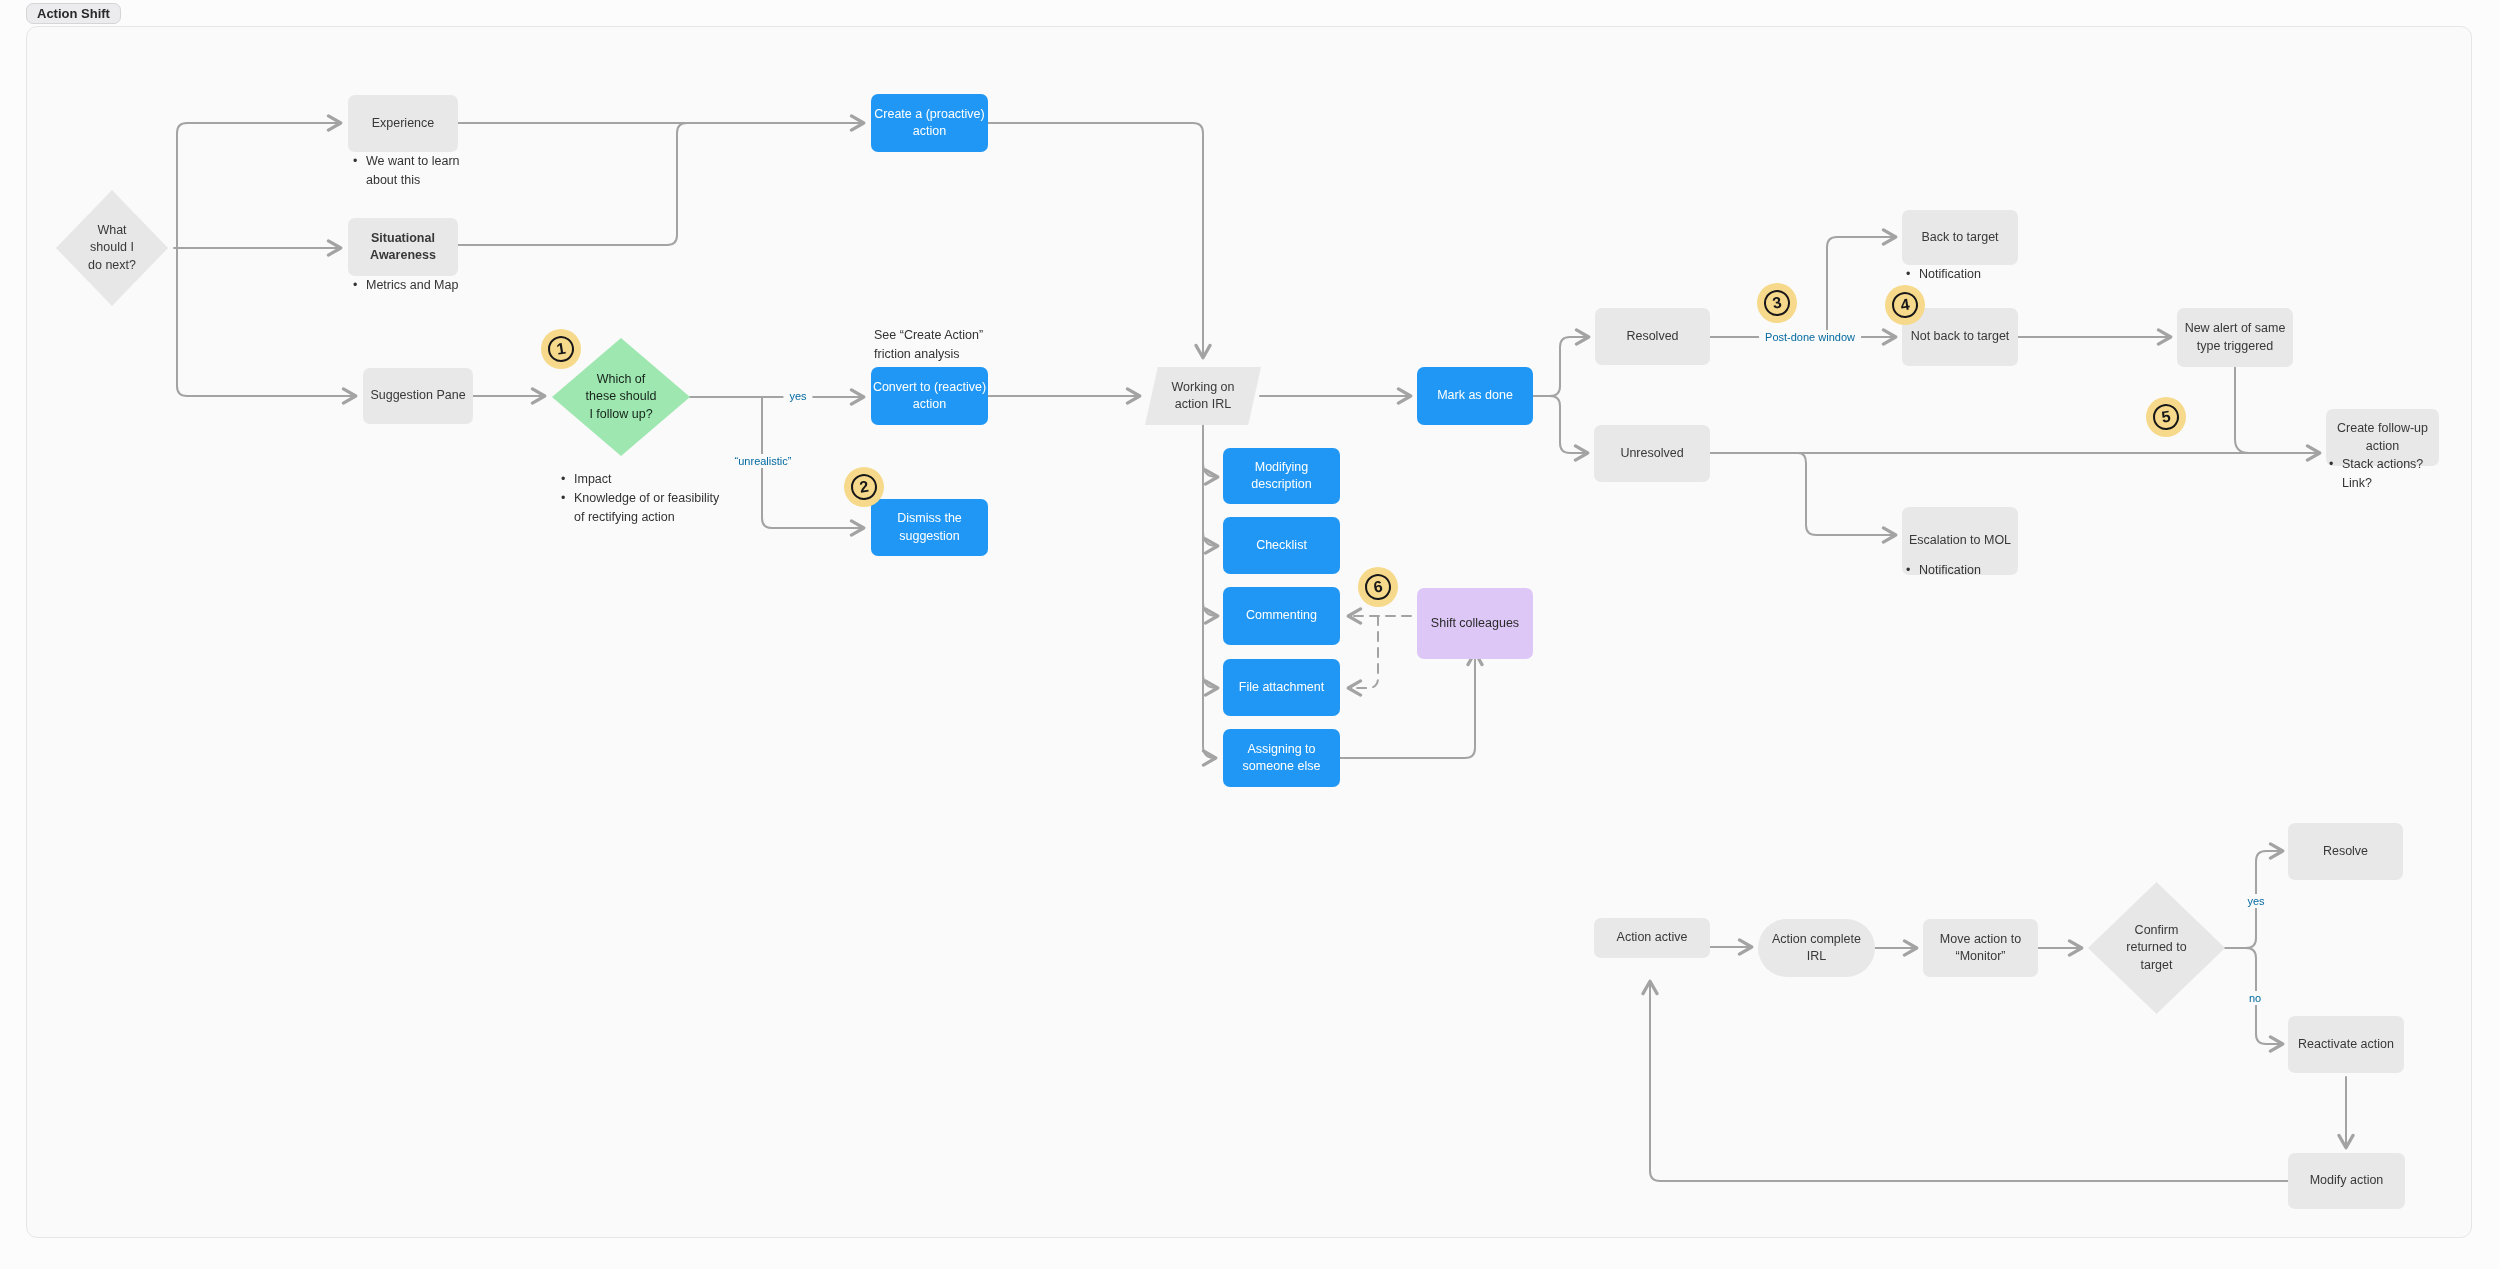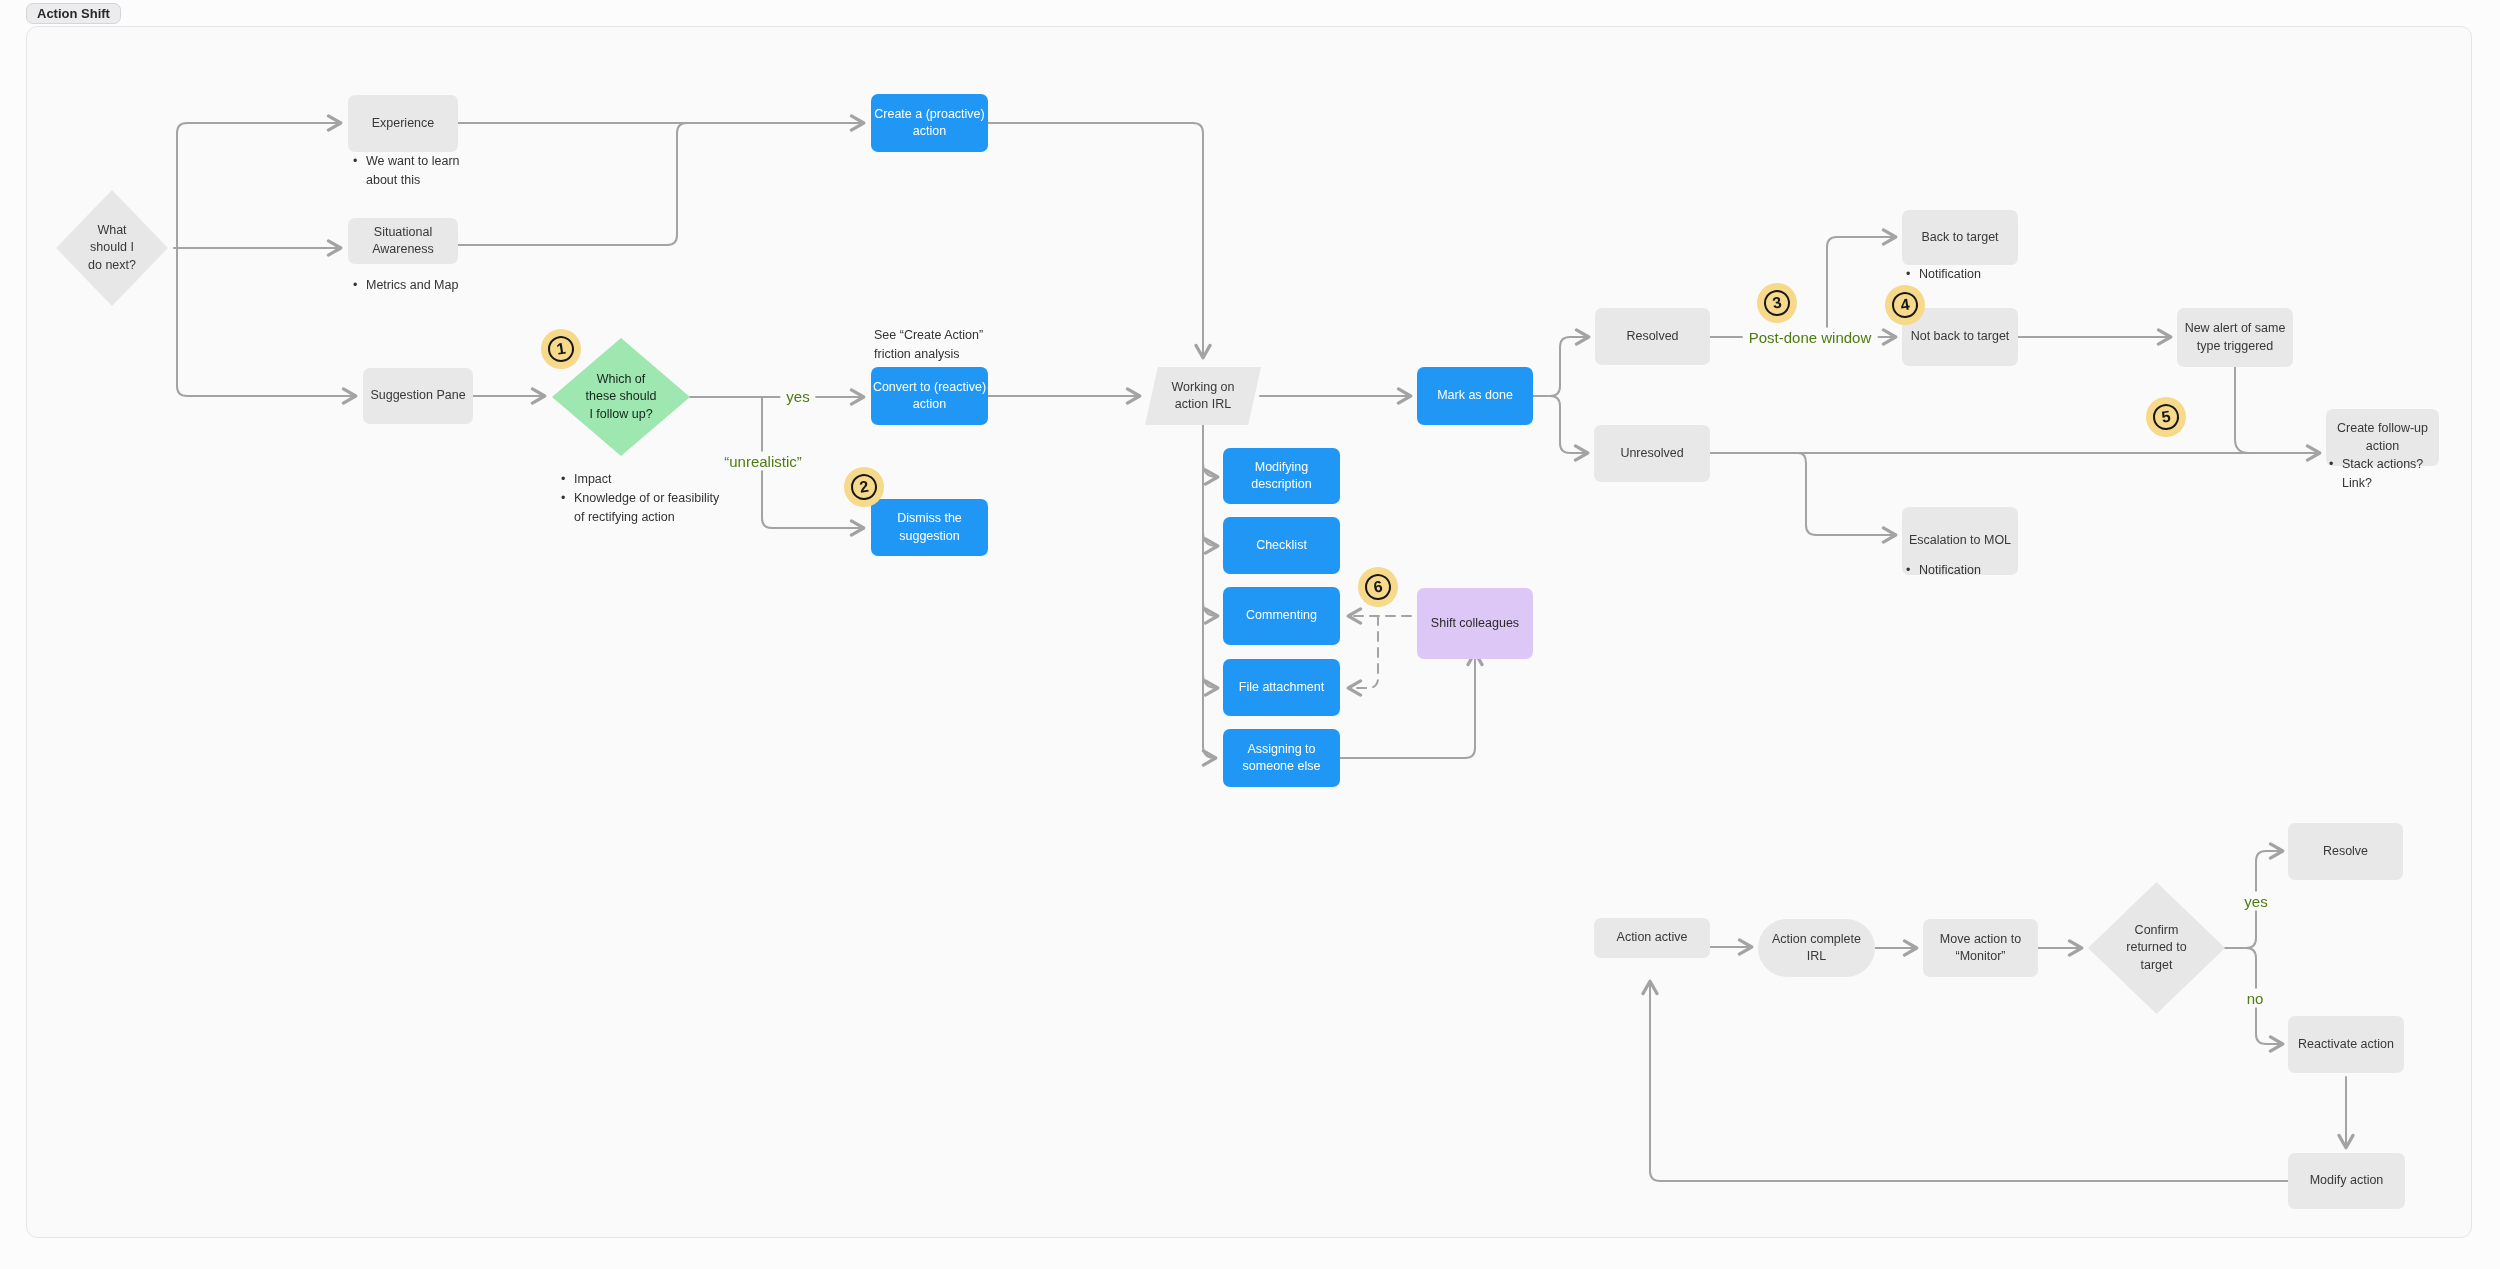--- a/index.html
+++ b/index.html
@@ -22,21 +22,21 @@
     clip-path:polygon(50% 0,100% 50%,50% 100%,0 50%); }
   .graydiamond { background:#e7e7e7; color:#383838; border-radius:0;
     clip-path:polygon(50% 0,100% 50%,50% 100%,0 50%); }
   .para { border-radius:0; clip-path:polygon(11% 0,100% 0,89% 100%,0 100%); }
   .stadium { border-radius:29px; }
   .note { position:absolute; font-size:12.5px; color:#333333; line-height:1.5; }
   .note .li { position:relative; padding-left:14px; }
   .note .li::before { content:"•"; position:absolute; left:1px; top:0; color:#333; }
   .plain { white-space:pre-line; }
   .elabel { position:absolute; transform:translate(-50%,-50%); background:#fafafa;
-    color:#4d7c0f; font-size:15px; padding:1px 6px; white-space:nowrap; }
+    color:#0369a1; font-size:11px; padding:1px 6px; white-space:nowrap; }
   .ann { position:absolute; width:40px; height:40px; border-radius:50%;
     background:#f6d98a; transform:translate(-50%,-50%);
     display:flex; align-items:center; justify-content:center; }
   .ann .ring { width:26px; height:26px; border-radius:50%; border:2.5px solid #17171a;
     display:flex; align-items:center; justify-content:center;
     font-size:16px; font-weight:bold; color:#17171a; transform:rotate(-9deg); }
 </style>
 </head>
 <body>
 
@@ -92,21 +92,21 @@
   <span class="elabel" style="left:798px;top:396px;">yes</span>
   <span class="elabel" style="left:763px;top:461px;">“unrealistic”</span>
   <span class="elabel" style="left:1810px;top:337px;">Post-done window</span>
   <span class="elabel" style="left:2256px;top:901px;">yes</span>
   <span class="elabel" style="left:2255px;top:998px;">no</span>
 
   <div class="node graydiamond" style="left:56px;top:190px;width:112px;height:116px;">What
 should I
 do next?</div>
   <div class="node gray" style="left:348px;top:95px;width:110px;height:57px;">Experience</div>
-  <div class="node gray" style="left:348px;top:218px;width:110px;height:46px;">Situational
+  <div class="node gray" style="left:348px;top:218px;width:110px;height:58px;font-weight:bold;">Situational
 Awareness</div>
   <div class="node gray" style="left:363px;top:368px;width:110px;height:56px;">Suggestion Pane</div>
   <div class="node gdiamond" style="left:552px;top:338px;width:138px;height:118px;">Which of
 these should
 I follow up?</div>
   <div class="node blue" style="left:871px;top:94px;width:117px;height:58px;">Create a (proactive)
 action</div>
   <div class="node blue" style="left:871px;top:367px;width:117px;height:58px;">Convert to (reactive)
 action</div>
   <div class="node blue" style="left:871px;top:499px;width:117px;height:57px;">Dismiss the

